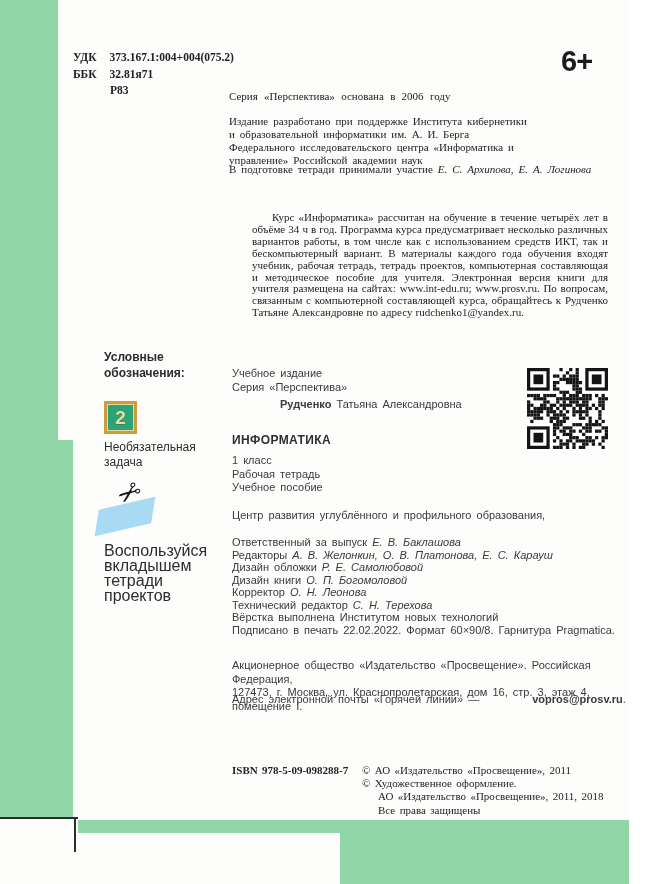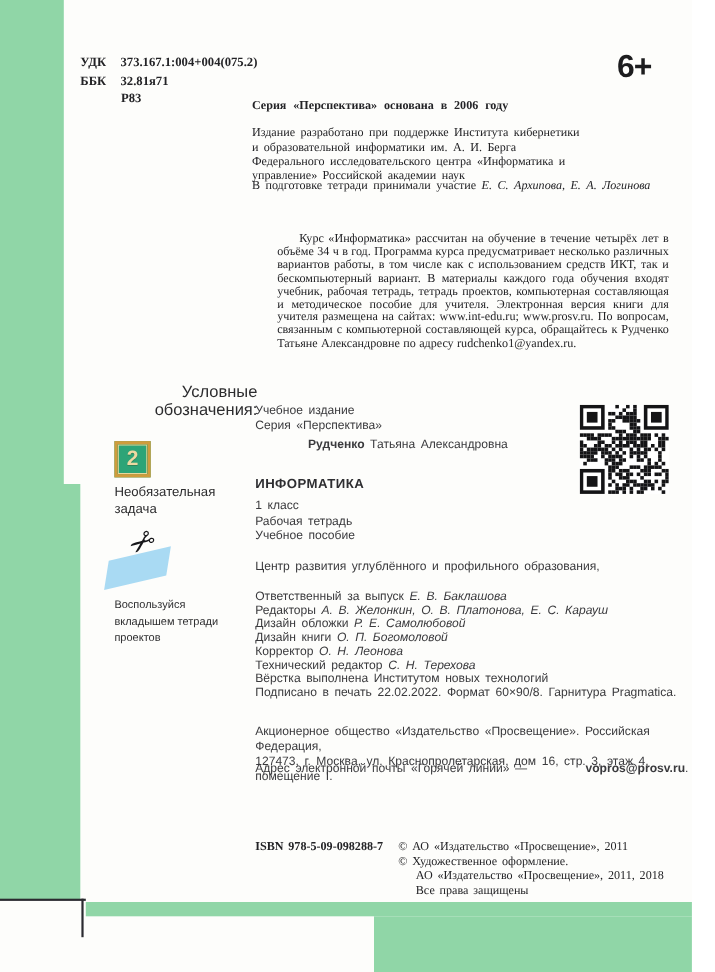--- a/index.html
+++ b/index.html
@@ -14,37 +14,37 @@
   .crop-h{position:absolute;left:0;top:817px;width:78px;height:2px;background:#2b2b30;}
   .crop-v{position:absolute;left:74px;top:817px;width:2px;height:35px;background:#2b2b30;}
 
   
   .codes{position:absolute;left:73px;top:49px;font-size:11.5px;line-height:16.5px;font-weight:700;color:#232326;}
   .codes .val{margin-left:13px;}
   .codes .acode{margin-left:37px;}
   .age{position:absolute;left:561px;top:45px;font-family:"Liberation Sans","DejaVu Sans",sans-serif;font-weight:700;font-size:29px;letter-spacing:-1px;color:#1c1c1e;}
 
   
-  .series-note{position:absolute;left:229px;top:90px;font-size:11px;font-weight:700;word-spacing:0.32em;color:#232326;}
+  .series-note{position:absolute;left:229px;top:90px;font-size:11px;font-weight:400;word-spacing:0.32em;color:#232326;}
   .support-note{position:absolute;left:229px;top:115px;width:302px;font-size:11px;line-height:13px;word-spacing:0.2em;color:#232326;}
   .participants{position:absolute;left:229px;top:163px;font-size:11px;word-spacing:0.2em;color:#232326;}
   .participants .names{font-style:italic;}
   .course{position:absolute;left:252px;top:212px;width:356px;font-size:11px;line-height:11.9px;text-align:justify;text-indent:20px;word-spacing:0.03em;color:#232326;}
 
   
   .sans{font-family:"Liberation Sans","DejaVu Sans",sans-serif;}
-  .legend-title{position:absolute;left:104px;top:349px;width:130px;font-weight:400;font-size:15px;line-height:16px;color:#2c2c2e;text-align:right;}
+  .legend-title{position:absolute;left:104px;top:349px;width:130px;font-weight:700;font-size:12px;line-height:16px;color:#2c2c2e;}
   .opt-badge{position:absolute;left:104px;top:401px;width:27px;height:27px;background:#2da477;border:3px solid #cf9c3d;box-shadow:inset 0 0 0 1px #e9d79c;display:flex;align-items:center;justify-content:center;}
   .opt-badge span{font-family:"Liberation Sans","DejaVu Sans",sans-serif;font-weight:700;font-size:19px;color:#ecd9a2;text-shadow:0 1px 0 rgba(60,40,0,0.25);}
   .legend-label-1{position:absolute;left:104px;top:440px;width:118px;font-size:12px;line-height:15px;color:#2c2c2e;}
   .paper{position:absolute;left:96px;top:504px;width:58px;height:25px;background:#a9daf3;transform:rotate(-13deg) skewX(-22deg);}
   .scissors{position:absolute;left:118px;top:477px;width:34px;height:34px;color:#17171a;}
   .scissors .mirror{display:inline-block;transform:scaleX(-1);}
   .scissors .rot{display:inline-block;transform:rotate(38deg);font-family:"DejaVu Sans",sans-serif;font-size:28px;line-height:34px;}
-  .legend-label-2{position:absolute;left:104px;top:543px;width:106px;font-size:10px;line-height:15px;color:#2c2c2e;}
+  .legend-label-2{position:absolute;left:104px;top:543px;width:106px;font-size:16px;line-height:15px;color:#2c2c2e;}
 
   
   .imp{position:absolute;left:232px;color:#3a3a3d;font-size:11px;line-height:13px;word-spacing:0.18em;}
   .imp.g1{top:366px;line-height:14px;}
   .imp.authors{top:398px;line-height:13.5px;}
   .imp.title{top:434px;font-weight:700;font-size:12px;letter-spacing:0.4px;color:#2e2e31;}
   .imp.sub{top:454px;line-height:13.5px;}
   .imp.center{top:509px;line-height:13.2px;}
   .imp.staff{top:536px;line-height:12.6px;}
   .imp.prod{top:611px;line-height:13.2px;}

